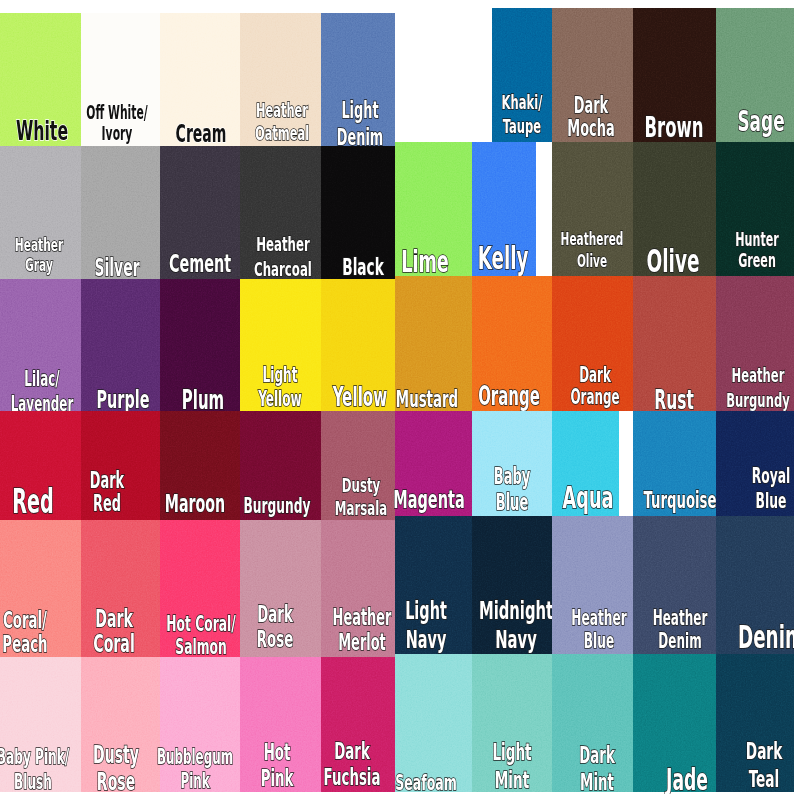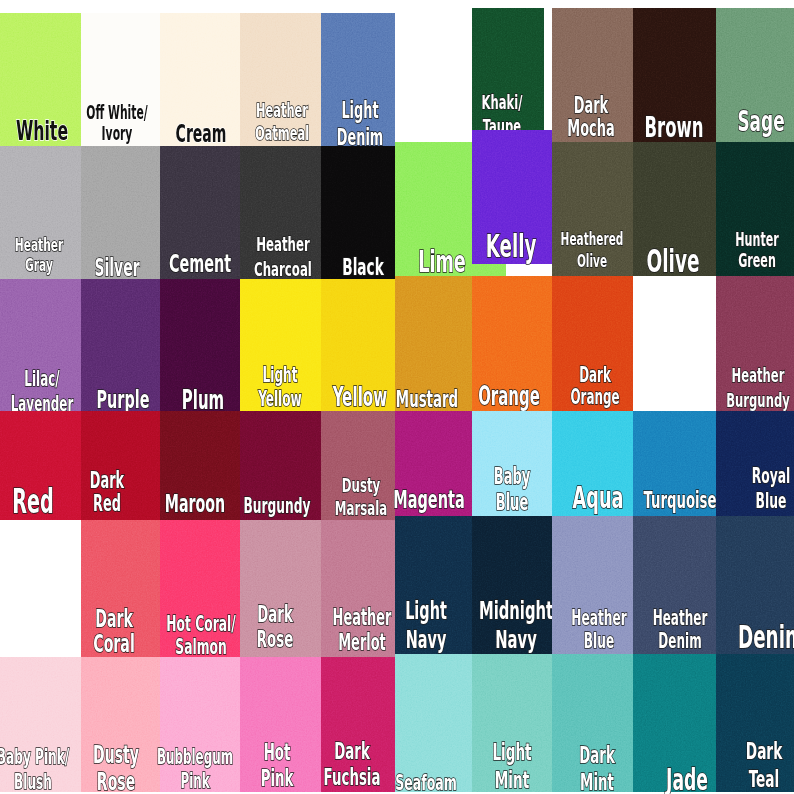--- a/index.html
+++ b/index.html
@@ -44,21 +44,21 @@
         <span class="ln">Heather</span>
         <span class="ln">Oatmeal</span>
       </div>
     </div>
     <div class="swatch" style="left: 321px; top: 13px; width: 74px; height: 133px; background: rgb(92, 125, 183);">
       <div class="lblwrap light" style="font-size: 22.2px; line-height: 26.4px; bottom: -4.22px; transform: translateX(-50%) scaleX(0.645) translateZ(0px); left: calc(50% + 1.7px);">
         <span class="ln">Light</span>
         <span class="ln">Denim</span>
       </div>
     </div>
-    <div class="swatch" style="left: 472px; top: 8px; width: 72px; height: 134px; background: #14532d;">
+    <div class="swatch" style="left: 492px; top: 8px; width: 72px; height: 134px; background: #0369a1;">
       <div class="lblwrap light" style="font-size: 19.9px; line-height: 23.7px; bottom: 3.24px; transform: translateX(-50%) scaleX(0.645) translateZ(0px); left: calc(50% - 6.2px);">
         <span class="ln">Khaki/</span>
         <span class="ln">Taupe</span>
       </div>
     </div>
     <div class="swatch" style="left: 552px; top: 8px; width: 81px; height: 134px; background: rgb(138, 107, 93);">
       <div class="lblwrap light" style="font-size: 22.3px; line-height: 23.8px; bottom: 0.92px; transform: translateX(-50%) scaleX(0.645) translateZ(0px); left: calc(50% - 1.9px);">
         <span class="ln">Dark</span>
         <span class="ln">Mocha</span>
       </div>
@@ -93,26 +93,26 @@
       <div class="lblwrap light" style="font-size: 20.3px; line-height: 24.3px; bottom: -1.83px; transform: translateX(-50%) scaleX(0.645) translateZ(0px); left: calc(50% + 2.1px);">
         <span class="ln">Heather</span>
         <span class="ln">Charcoal</span>
       </div>
     </div>
     <div class="swatch" style="left: 321px; top: 146px; width: 74px; height: 133px; background: rgb(12, 11, 12);">
       <div class="lblwrap light" style="font-size: 23.6px; line-height: 27.38px; bottom: -2.22px; transform: translateX(-50%) scaleX(0.645) translateZ(0px); left: calc(50% + 5.2px);">
         <span class="ln">Black</span>
       </div>
     </div>
-    <div class="swatch" style="left: 395px; top: 142px; width: 77px; height: 134px; background: rgb(148, 237, 95); padding-left: 34px;">
+    <div class="swatch" style="left: 395px; top: 142px; width: 77px; height: 134px; background: rgb(148, 237, 95);">
       <div class="lblwrap light" style="font-size: 30.4px; line-height: 35.26px; bottom: -3.01px; transform: translateX(-50%) scaleX(0.645) translateZ(0px); left: calc(50% - 8.7px);">
         <span class="ln">Lime</span>
       </div>
     </div>
-    <div class="swatch" style="left: 472px; top: 130px; width: 80px; height: 134px; background: #6d28d9;">
+    <div class="swatch" style="left: 472px; top: 142px; width: 64px; height: 134px; background: #3b82f6;">
       <div class="lblwrap light" style="font-size: 31.5px; line-height: 36.54px; bottom: -0.57px; transform: translateX(-50%) scaleX(0.645) translateZ(0px); left: calc(50% - 0.7px);">
         <span class="ln">Kelly</span>
       </div>
     </div>
     <div class="swatch" style="left: 552px; top: 142px; width: 81px; height: 134px; background: rgb(86, 84, 62);">
       <div class="lblwrap light" style="font-size: 18.2px; line-height: 22px; bottom: 4.3px; transform: translateX(-50%) scaleX(0.645) translateZ(0px); left: calc(50% - 1px);">
         <span class="ln">Heathered</span>
         <span class="ln">Olive</span>
       </div>
     </div>
@@ -163,20 +163,25 @@
       <div class="lblwrap light" style="font-size: 25.8px; line-height: 29.93px; bottom: -0.94px; transform: translateX(-50%) scaleX(0.645) translateZ(0px); left: calc(50% - 2.8px);">
         <span class="ln">Orange</span>
       </div>
     </div>
     <div class="swatch" style="left: 552px; top: 276px; width: 81px; height: 135px; background: rgb(223, 70, 22);">
       <div class="lblwrap light" style="font-size: 20.5px; line-height: 21.9px; bottom: 1.84px; transform: translateX(-50%) scaleX(0.645) translateZ(0px); left: calc(50% + 2.3px);">
         <span class="ln">Dark</span>
         <span class="ln">Orange</span>
       </div>
     </div>
+    <div class="swatch" style="left: 633px; top: 276px; width: 83px; height: 135px; background: rgb(180, 74, 65);">
+      <div class="lblwrap light" style="font-size: 26.7px; line-height: 30.97px; bottom: -5.05px; transform: translateX(-50%) scaleX(0.645) translateZ(0px); left: calc(50% - 0.4px);">
+        <span class="ln">Rust</span>
+      </div>
+    </div>
     <div class="swatch" style="left: 716px; top: 276px; width: 78px; height: 135px; background: rgb(140, 60, 89);">
       <div class="lblwrap light" style="font-size: 20px; line-height: 24.3px; bottom: -0.93px; transform: translateX(-50%) scaleX(0.645) translateZ(0px); left: calc(50% + 2.8px);">
         <span class="ln">Heather</span>
         <span class="ln">Burgundy</span>
       </div>
     </div>
     <div class="swatch" style="left: 0px; top: 411px; width: 81px; height: 109px; background: rgb(206, 18, 53);">
       <div class="lblwrap light" style="font-size: 33px; line-height: 38.28px; bottom: -0.92px; transform: translateX(-50%) scaleX(0.645) translateZ(0px); left: calc(50% - 7.3px);">
         <span class="ln">Red</span>
       </div>
@@ -207,34 +212,40 @@
       <div class="lblwrap light" style="font-size: 25px; line-height: 29px; bottom: 1.55px; transform: translateX(-50%) scaleX(0.645) translateZ(0px); left: calc(50% - 4.5px);">
         <span class="ln">Magenta</span>
       </div>
     </div>
     <div class="swatch" style="left: 472px; top: 411px; width: 80px; height: 105px; background: rgb(159, 230, 247);">
       <div class="lblwrap light" style="font-size: 22.5px; line-height: 26.2px; bottom: 0.69px; transform: translateX(-50%) scaleX(0.645) translateZ(0px); left: calc(50% - 0.5px);">
         <span class="ln">Baby</span>
         <span class="ln">Blue</span>
       </div>
     </div>
-    <div class="swatch" style="left: 552px; top: 411px; width: 67px; height: 105px; background: rgb(58, 207, 232); padding-left: 20px;">
+    <div class="swatch" style="left: 552px; top: 411px; width: 67px; height: 105px; background: rgb(58, 207, 232);">
       <div class="lblwrap light" style="font-size: 30.5px; line-height: 35.38px; bottom: 0.26px; transform: translateX(-50%) scaleX(0.645) translateZ(0px); left: calc(50% + 2.4px);">
         <span class="ln">Aqua</span>
       </div>
     </div>
     <div class="swatch" style="left: 633px; top: 411px; width: 83px; height: 105px; background: rgb(27, 134, 190);">
       <div class="lblwrap light" style="font-size: 22.9px; line-height: 26.56px; bottom: 2.84px; transform: translateX(-50%) scaleX(0.645) translateZ(0px); left: calc(50% + 5.2px);">
         <span class="ln">Turquoise</span>
       </div>
     </div>
     <div class="swatch" style="left: 716px; top: 411px; width: 78px; height: 105px; background: rgb(18, 38, 92);">
       <div class="lblwrap light" style="font-size: 21.3px; line-height: 25.3px; bottom: 2.92px; transform: translateX(-50%) scaleX(0.645) translateZ(0px); left: calc(50% + 15.9px);">
         <span class="ln">Royal</span>
         <span class="ln">Blue</span>
+      </div>
+    </div>
+    <div class="swatch" style="left: 0px; top: 520px; width: 81px; height: 137px; background: rgb(250, 140, 135);">
+      <div class="lblwrap light" style="font-size: 23px; line-height: 23.6px; bottom: 0.76px; transform: translateX(-50%) scaleX(0.645) translateZ(0px); left: calc(50% - 15.6px);">
+        <span class="ln">Coral/</span>
+        <span class="ln">Peach</span>
       </div>
     </div>
     <div class="swatch" style="left: 81px; top: 520px; width: 79px; height: 137px; background: rgb(238, 90, 106);">
       <div class="lblwrap light" style="font-size: 24.4px; line-height: 25.1px; bottom: 1.09px; transform: translateX(-50%) scaleX(0.645) translateZ(0px); left: calc(50% - 6.4px);">
         <span class="ln">Dark</span>
         <span class="ln">Coral</span>
       </div>
     </div>
     <div class="swatch" style="left: 160px; top: 520px; width: 96px; height: 137px; background: rgb(251, 61, 114);">
       <div class="lblwrap light" style="font-size: 21.2px; line-height: 23.2px; bottom: -1.16px; transform: translateX(-50%) scaleX(0.645) translateZ(0px); left: calc(50% - 6.6px);">

